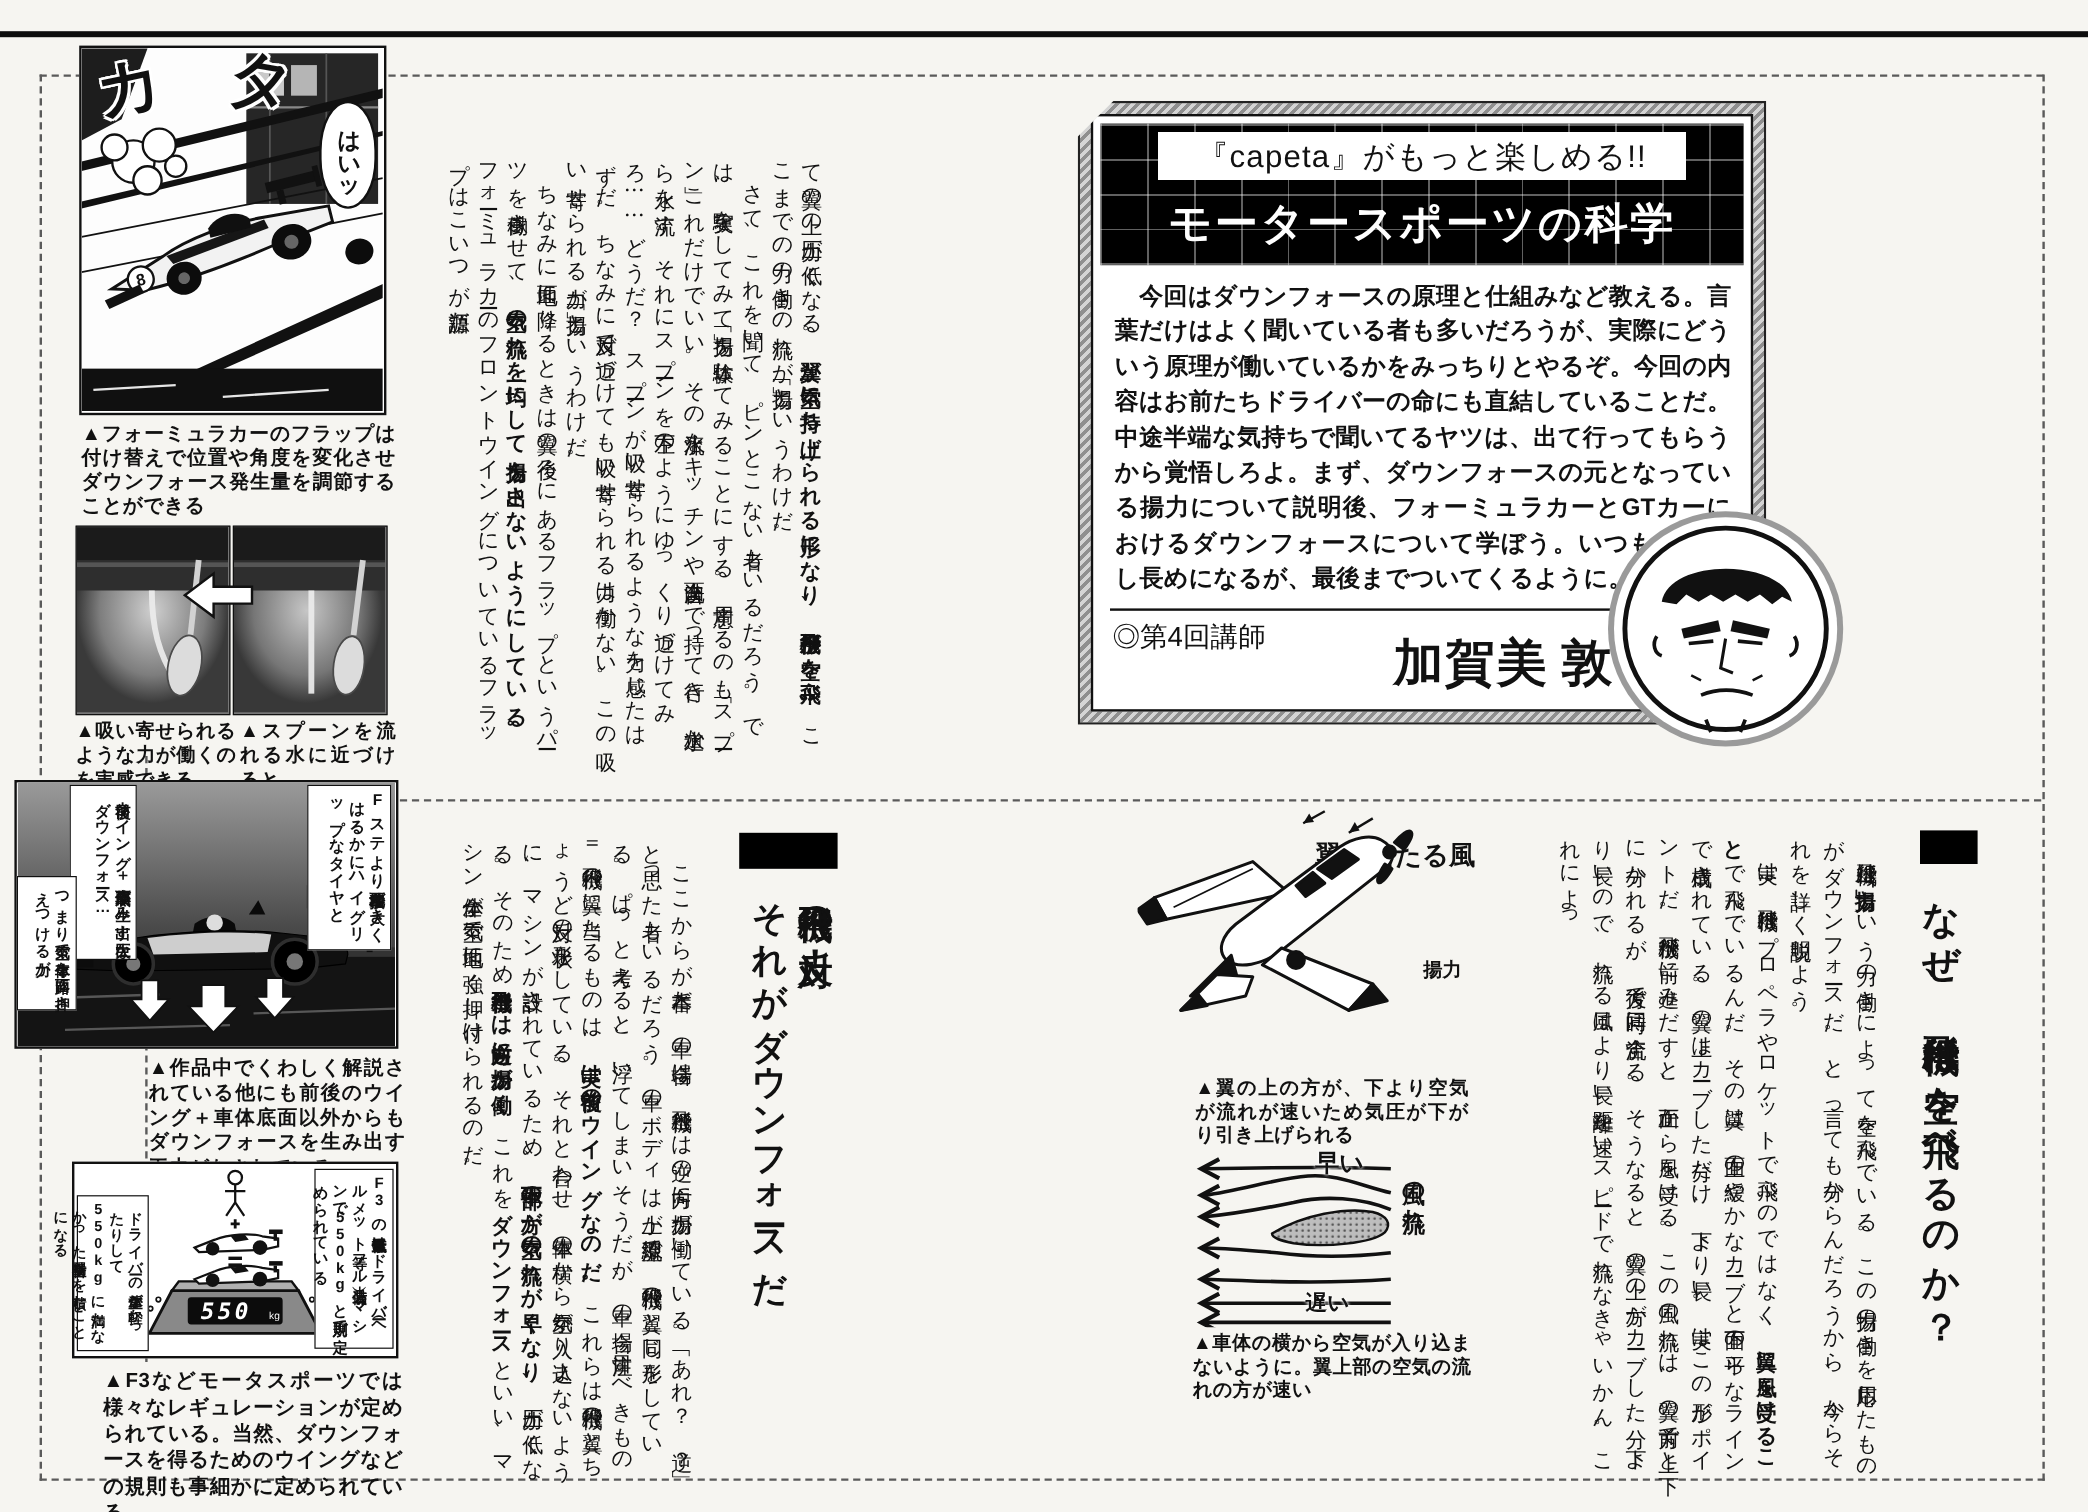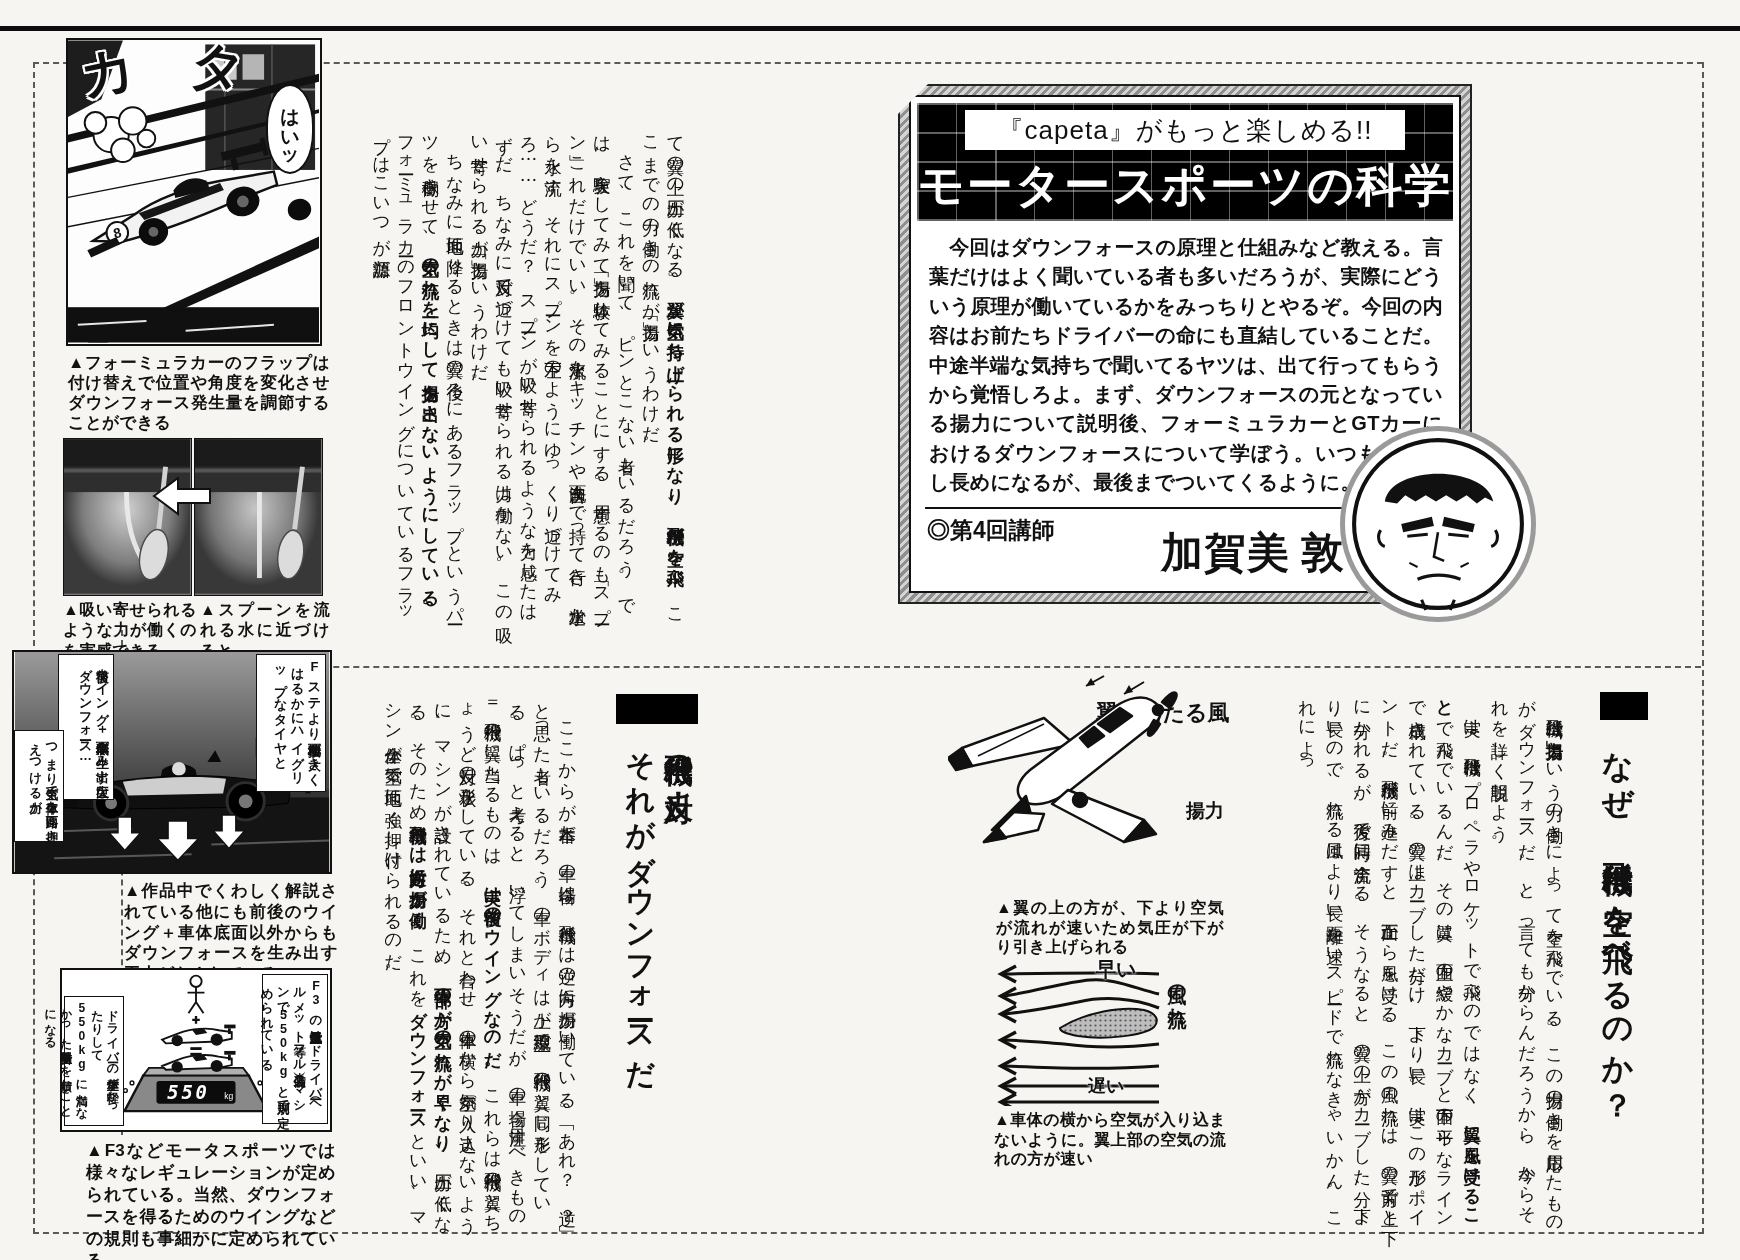--- a/index.html
+++ b/index.html
@@ -29,25 +29,25 @@
   .masthead{position:absolute;left:898px;top:84px;width:574px;height:520px;border:2px solid #222;box-sizing:border-box;
             background:repeating-linear-gradient(135deg,#d4d4d4 0 3px,#8f8f8f 3px 6px);
             clip-path:polygon(30px 0,100% 0,100% 100%,0 100%,0 30px)}
   .mast-inner{position:absolute;left:9px;top:9px;right:9px;bottom:9px;background:#fff;border:2.5px solid #111}
   .mast-band{position:absolute;left:6px;right:6px;top:6px;height:118px;background-color:#000;
      background-image:repeating-linear-gradient(90deg,rgba(255,255,255,.38) 0 1.5px,transparent 1.5px 39px),
                       repeating-linear-gradient(0deg,rgba(255,255,255,.38) 0 1.5px,transparent 1.5px 29px)}
   .mast-kicker{position:absolute;left:48px;right:48px;top:7px;height:40px;background:#fff;display:flex;
      align-items:center;justify-content:center;font-size:26px;font-weight:400;letter-spacing:1px}
   .mast-title{position:absolute;left:0;right:0;top:48px;height:70px;display:flex;align-items:center;justify-content:center;
-     color:#fff;font-size:46px;font-weight:700;letter-spacing:2px}
+     color:#fff;font-size:36px;font-weight:700;letter-spacing:2px}
   .mast-intro{position:absolute;left:18px;right:16px;top:136px;font-size:20px;line-height:1.47;font-weight:700;
      text-align:justify;letter-spacing:.2px}
   .mast-div{position:absolute;left:14px;top:410px;width:464px;border-top:2.5px solid #111}
-  .lect-label{position:absolute;left:16px;top:418px;font-size:23px;font-weight:700}
+  .lect-label{position:absolute;left:16px;top:418px;font-size:23px;font-weight:400}
   .lect-org{position:absolute;left:16px;top:450px;font-size:17px;font-weight:700;line-height:1.32}
   .lect-name{position:absolute;left:250px;top:428px;font-family:"Liberation Serif","DejaVu Serif",serif;
      font-size:42px;font-weight:700;letter-spacing:1px}
   .lect-hon{font-size:20px;font-family:"Liberation Sans",sans-serif;font-weight:700;margin-left:6px}
   
   .portrait{position:absolute;left:1350px;top:436px;width:176px;height:176px;border-radius:50%;
      box-shadow:0 0 0 5px #fff,0 0 0 10px #9a9a9a;background:#fff}
   
   .bubble{position:absolute;background:#fff;border:2.5px solid #111;border-radius:50% / 46%;
      display:flex;align-items:center;justify-content:center}
@@ -221,21 +221,21 @@
     <polygon points="78,124 44,158 84,146" fill="#111"></polygon>
     <polygon points="66,140 36,170 90,158 96,142"></polygon>
     <polygon points="36,170 58,166 50,156" fill="#111"></polygon>
     <circle cx="132" cy="128" r="7" fill="#111"></circle>
   </g>
   <path d="M196,10 L176,22" stroke="#111" stroke-width="2"></path>
   <polygon points="176,22 185,20 181,13" fill="#111"></polygon>
   <path d="M156,4 L138,14" stroke="#111" stroke-width="2"></path>
   <polygon points="138,14 147,13 143,6" fill="#111"></polygon>
 </svg>
-<div class="lbl" style="left:1186px;top:798px;font-size:19px">揚力</div>
+<div class="lbl" style="left:1186px;top:798px;font-size:16px">揚力</div>
 <div class="cap" style="left:996px;top:898px;width:228px;font-size:16px;line-height:1.22">▲翼の上の方が、下より空気が流れが速いため気圧が下がり引き上げられる</div>
 
 <svg class="abs" style="left:994px;top:954px" width="170" height="152" viewBox="0 0 170 152">
   <defs>
     <pattern id="dp" width="5" height="5" patternUnits="userSpaceOnUse">
       <rect width="5" height="5" fill="#bdbdbd"></rect>
         <circle cx="1.5" cy="1.5" r="1.1" fill="#555"></circle>
     </pattern>
   </defs>
   <path d="M66,74 C92,58 128,52 150,56 C162,59 166,66 160,73 C150,82 110,86 84,82 C74,80 66,78 66,74 Z" fill="url(#dp)" stroke="#111" stroke-width="2"></path>

